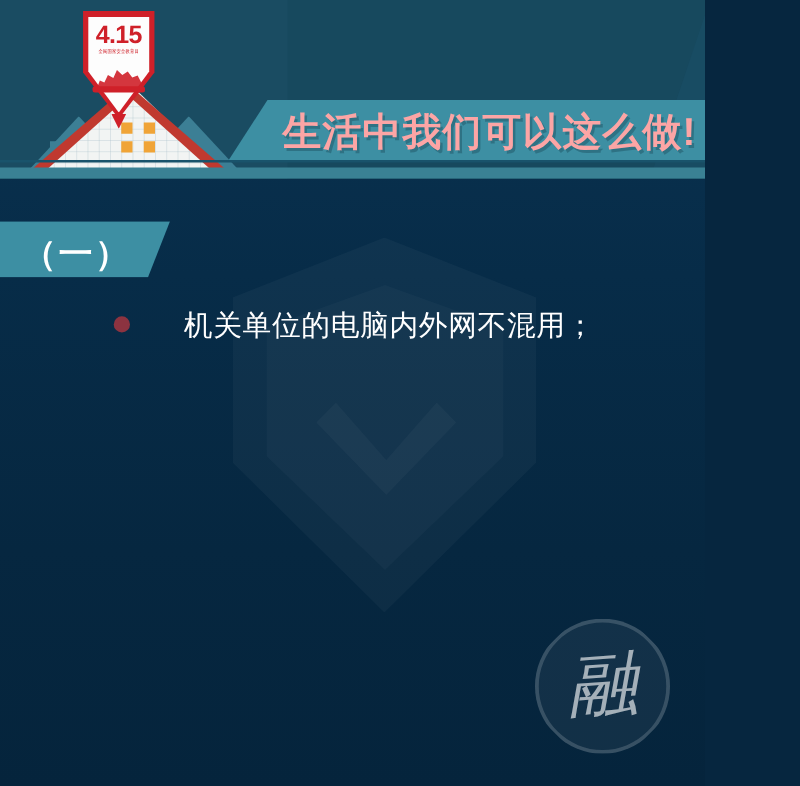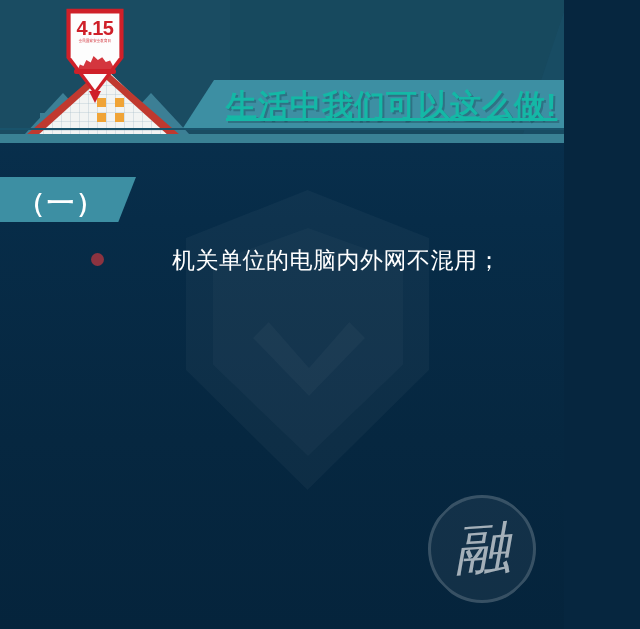--- a/index.html
+++ b/index.html
@@ -189,27 +189,26 @@
   .subtitle-banner {
     position: absolute;
     left: 183px; top: 80px;
     width: 457px; height: 48px;
     background: #3d8fa3;
     clip-path: polygon(31px 0, 100% 0, 100% 100%, 0 100%);
   }
   .subtitle-text {
     position: absolute;
     left: 226px; top: 85px;
-    color: #14b8a6;
+    color: #fca5a5;
     font-size: 31px;
     font-weight: bold;
     letter-spacing: 1px;
     white-space: nowrap;
     text-shadow: 2px 2px 0 rgba(20,60,75,.35);
-    text-decoration: underline;
   }
   .strip-a {
     position: absolute;
     left: 0; top: 128px;
     width: 640px; height: 2px;
     background: #19536b;
   }
 
   
   .section-tab {
@@ -285,21 +284,21 @@
   }
   .bullet {
     position: absolute;
     left: 91px; top: 13px;
     width: 13px; height: 13px;
     border-radius: 50%;
     background: #8c3340;
   }
   .item-text {
     margin: 0;
-    padding: 0 62px 0 120px;
+    padding: 0 62px 0 95px;
     color: #ffffff;
     font-size: 23px;
     line-height: 40px;
     text-indent: 52px;
     letter-spacing: .5px;
   }
 </style>
 </head>
 <body>
 

